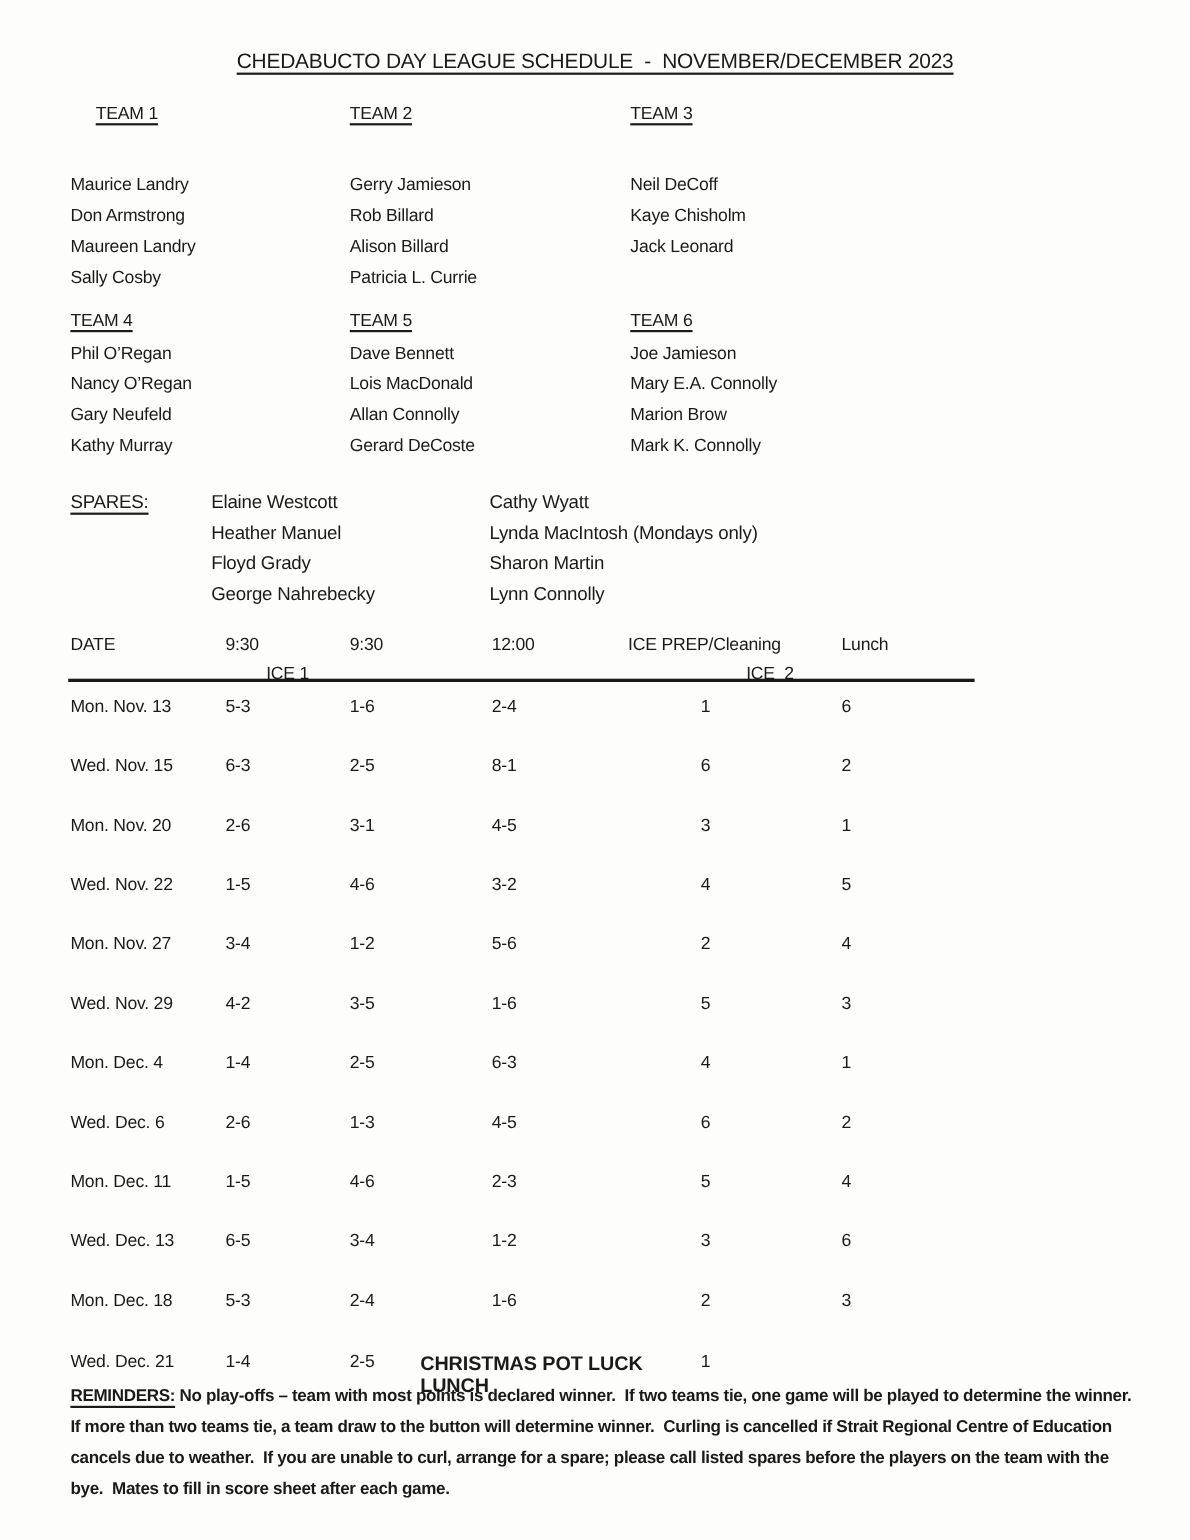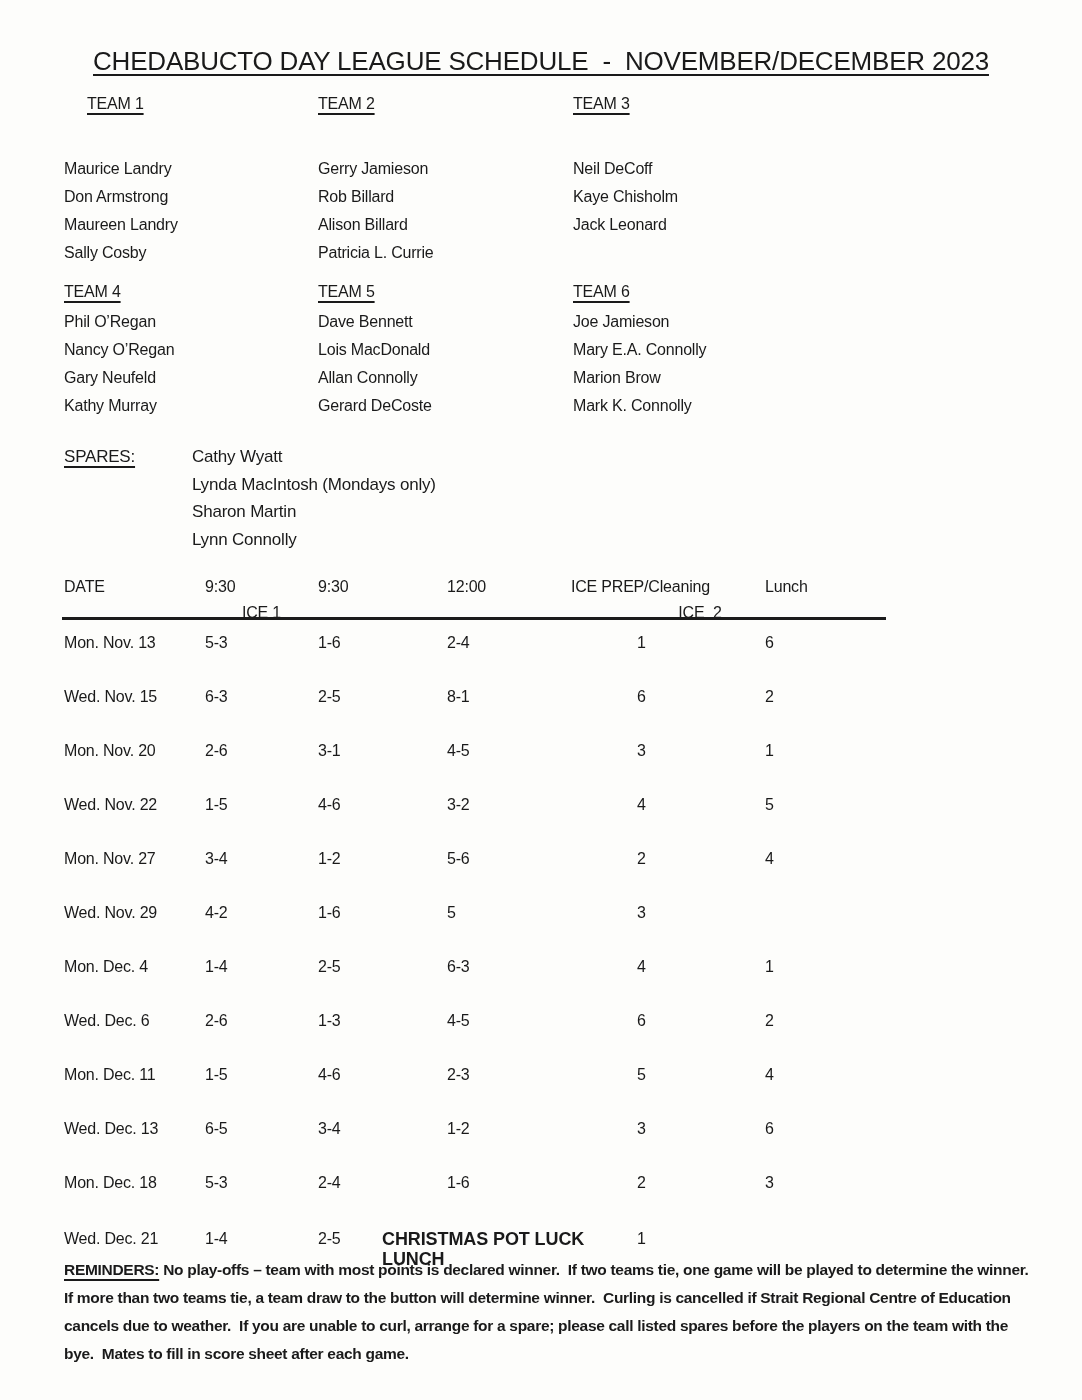--- a/index.html
+++ b/index.html
@@ -14,21 +14,21 @@
   }
   .pre { white-space:pre-wrap; }
   .u {
     text-decoration:underline;
     text-decoration-thickness:1.6px;
     text-underline-offset:3.5px;
   }
   
   .title-wrap {
     position:absolute; top:46px; left:0; right:0;
-    text-align:center; font-size:26px;
+    text-align:center; font-size:19px;
   }
   
   .teams {
     position:absolute; left:64px; right:0;
     display:grid; grid-template-columns:254px 255px 1fr;
     font-size:16px;
   }
   .teams.row-a { top:95px; }
   .teams.row-b { top:283px; }
   .team-header { height:18px; line-height:18px; }
@@ -119,20 +119,26 @@
       <div class="member">Joe Jamieson</div>
       <div class="member">Mary E.A. Connolly</div>
       <div class="member">Marion Brow</div>
       <div class="member">Mark K. Connolly</div>
     </div>
   </section>
 
   <section class="spares">
     <div class="col">
       <div class="line"><span class="u">SPARES:</span></div>
+    </div>
+    <div class="col">
+      <div class="line">Elaine Westcott</div>
+      <div class="line">Heather Manuel</div>
+      <div class="line">Floyd Grady</div>
+      <div class="line">George Nahrebecky</div>
     </div>
     <div class="col">
       <div class="line">Cathy Wyatt</div>
       <div class="line">Lynda MacIntosh (Mondays only)</div>
       <div class="line">Sharon Martin</div>
       <div class="line">Lynn Connolly</div>
     </div>
   </section>
 
   <section class="sched-head">
@@ -190,20 +196,21 @@
       <span>Mon. Nov. 27</span>
       <span>3-4</span>
       <span>1-2</span>
       <span>5-6</span>
       <span>2</span>
       <span>4</span>
     </div>
     <div class="srow">
       <span>Wed. Nov. 29</span>
       <span>4-2</span>
+      <span>3-5</span>
       <span>1-6</span>
       <span>5</span>
       <span>3</span>
     </div>
     <div class="srow">
       <span>Mon. Dec. 4</span>
       <span>1-4</span>
       <span>2-5</span>
       <span>6-3</span>
       <span>4</span>

